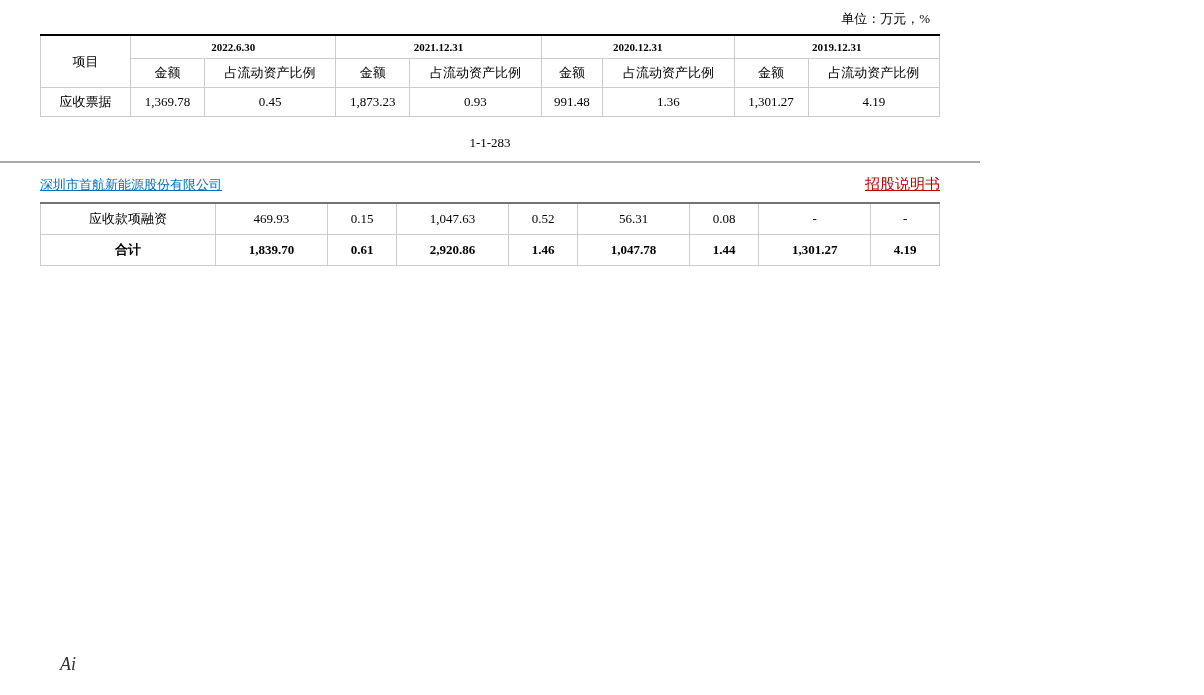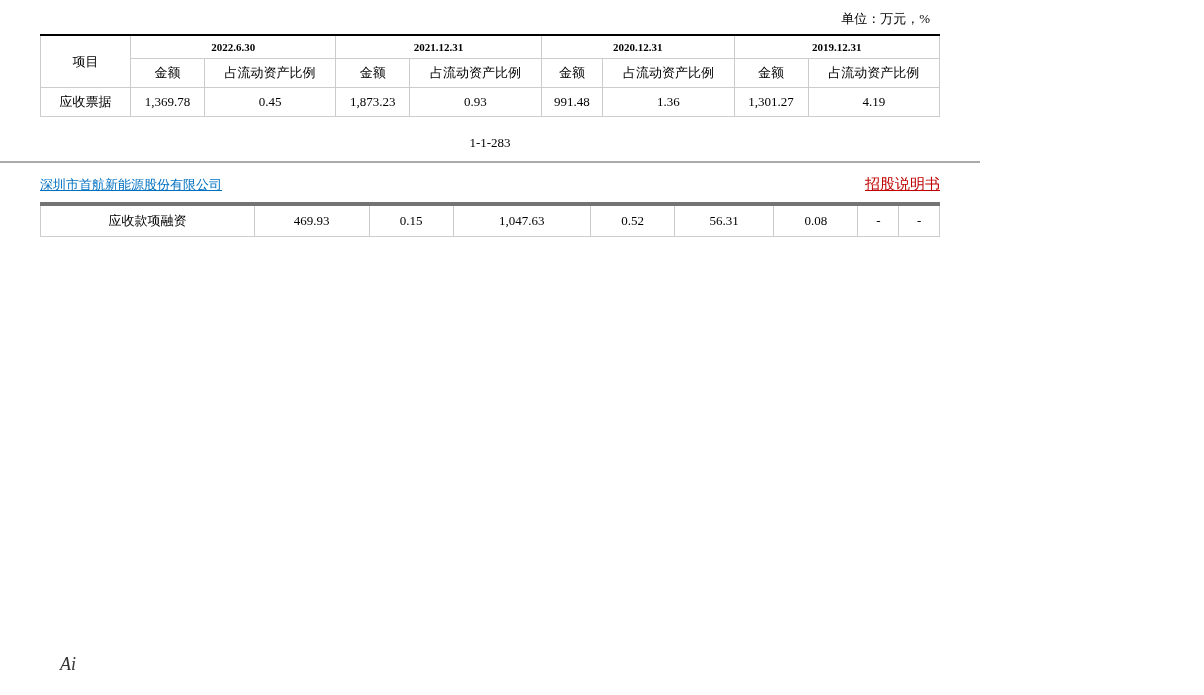--- a/index.html
+++ b/index.html
@@ -85,21 +85,21 @@
 
     .prospectus-label {
       color: #c00000;
       font-size: 15px;
       text-decoration: underline;
     }
 
     .bottom-table {
       width: 100%;
       border-collapse: collapse;
-      border-top: 4px solid #737373;
+      border-top: 2px solid #737373;
       padding-left: 45px;
     }
 
     .bottom-table th, .bottom-table td {
       border: 1px solid #ccc;
       text-align: center;
       padding: 6px 6px;
       font-size: 13px;
       font-weight: normal;
     }
@@ -175,19 +175,30 @@
             <td>应收款项融资</td>
             <td>469.93</td>
             <td>0.15</td>
             <td>1,047.63</td>
             <td>0.52</td>
             <td>56.31</td>
             <td>0.08</td>
             <td>-</td>
             <td>-</td>
           </tr>
+          <tr>
+            <td style="font-weight: bold;">合计</td>
+            <td style="font-weight: bold;">1,839.70</td>
+            <td style="font-weight: bold;">0.61</td>
+            <td style="font-weight: bold;">2,920.86</td>
+            <td style="font-weight: bold;">1.46</td>
+            <td style="font-weight: bold;">1,047.78</td>
+            <td style="font-weight: bold;">1.44</td>
+            <td style="font-weight: bold;">1,301.27</td>
+            <td style="font-weight: bold;">4.19</td>
+          </tr>
         </tbody>
     </table>
   </div>
 
   <div class="ai-label">Ai</div>
 
 </div>
 
 </body></html>

